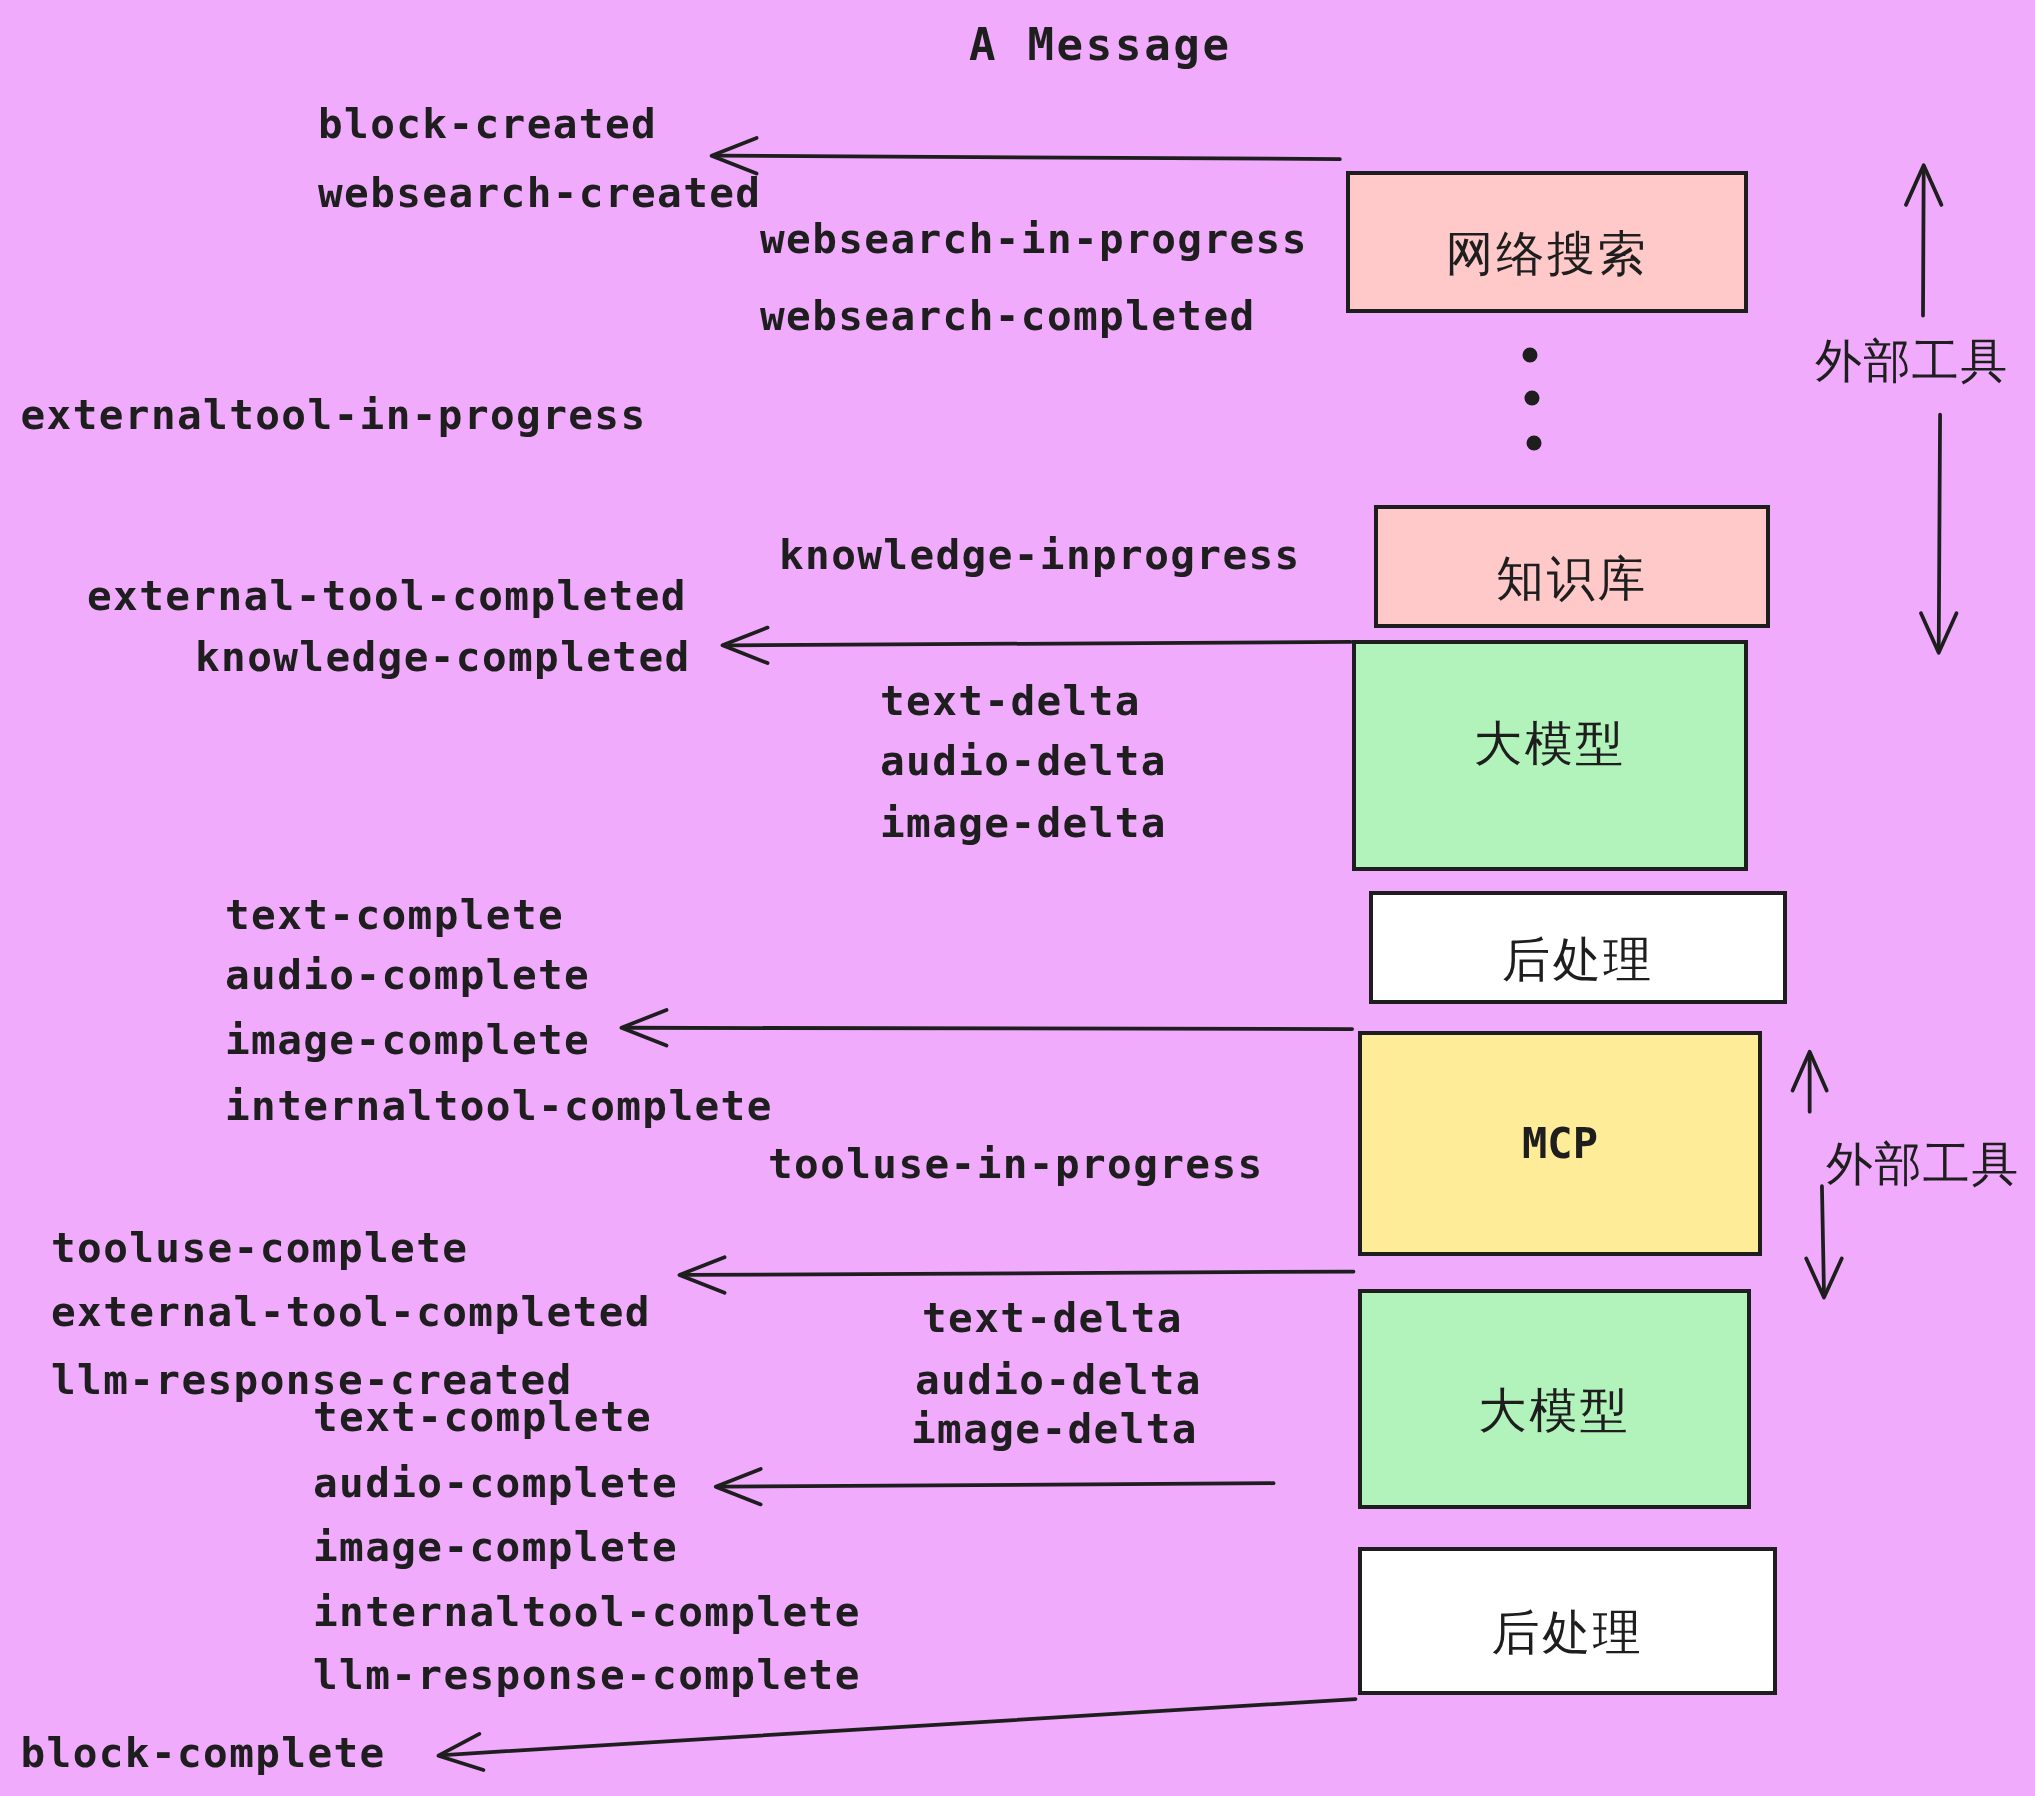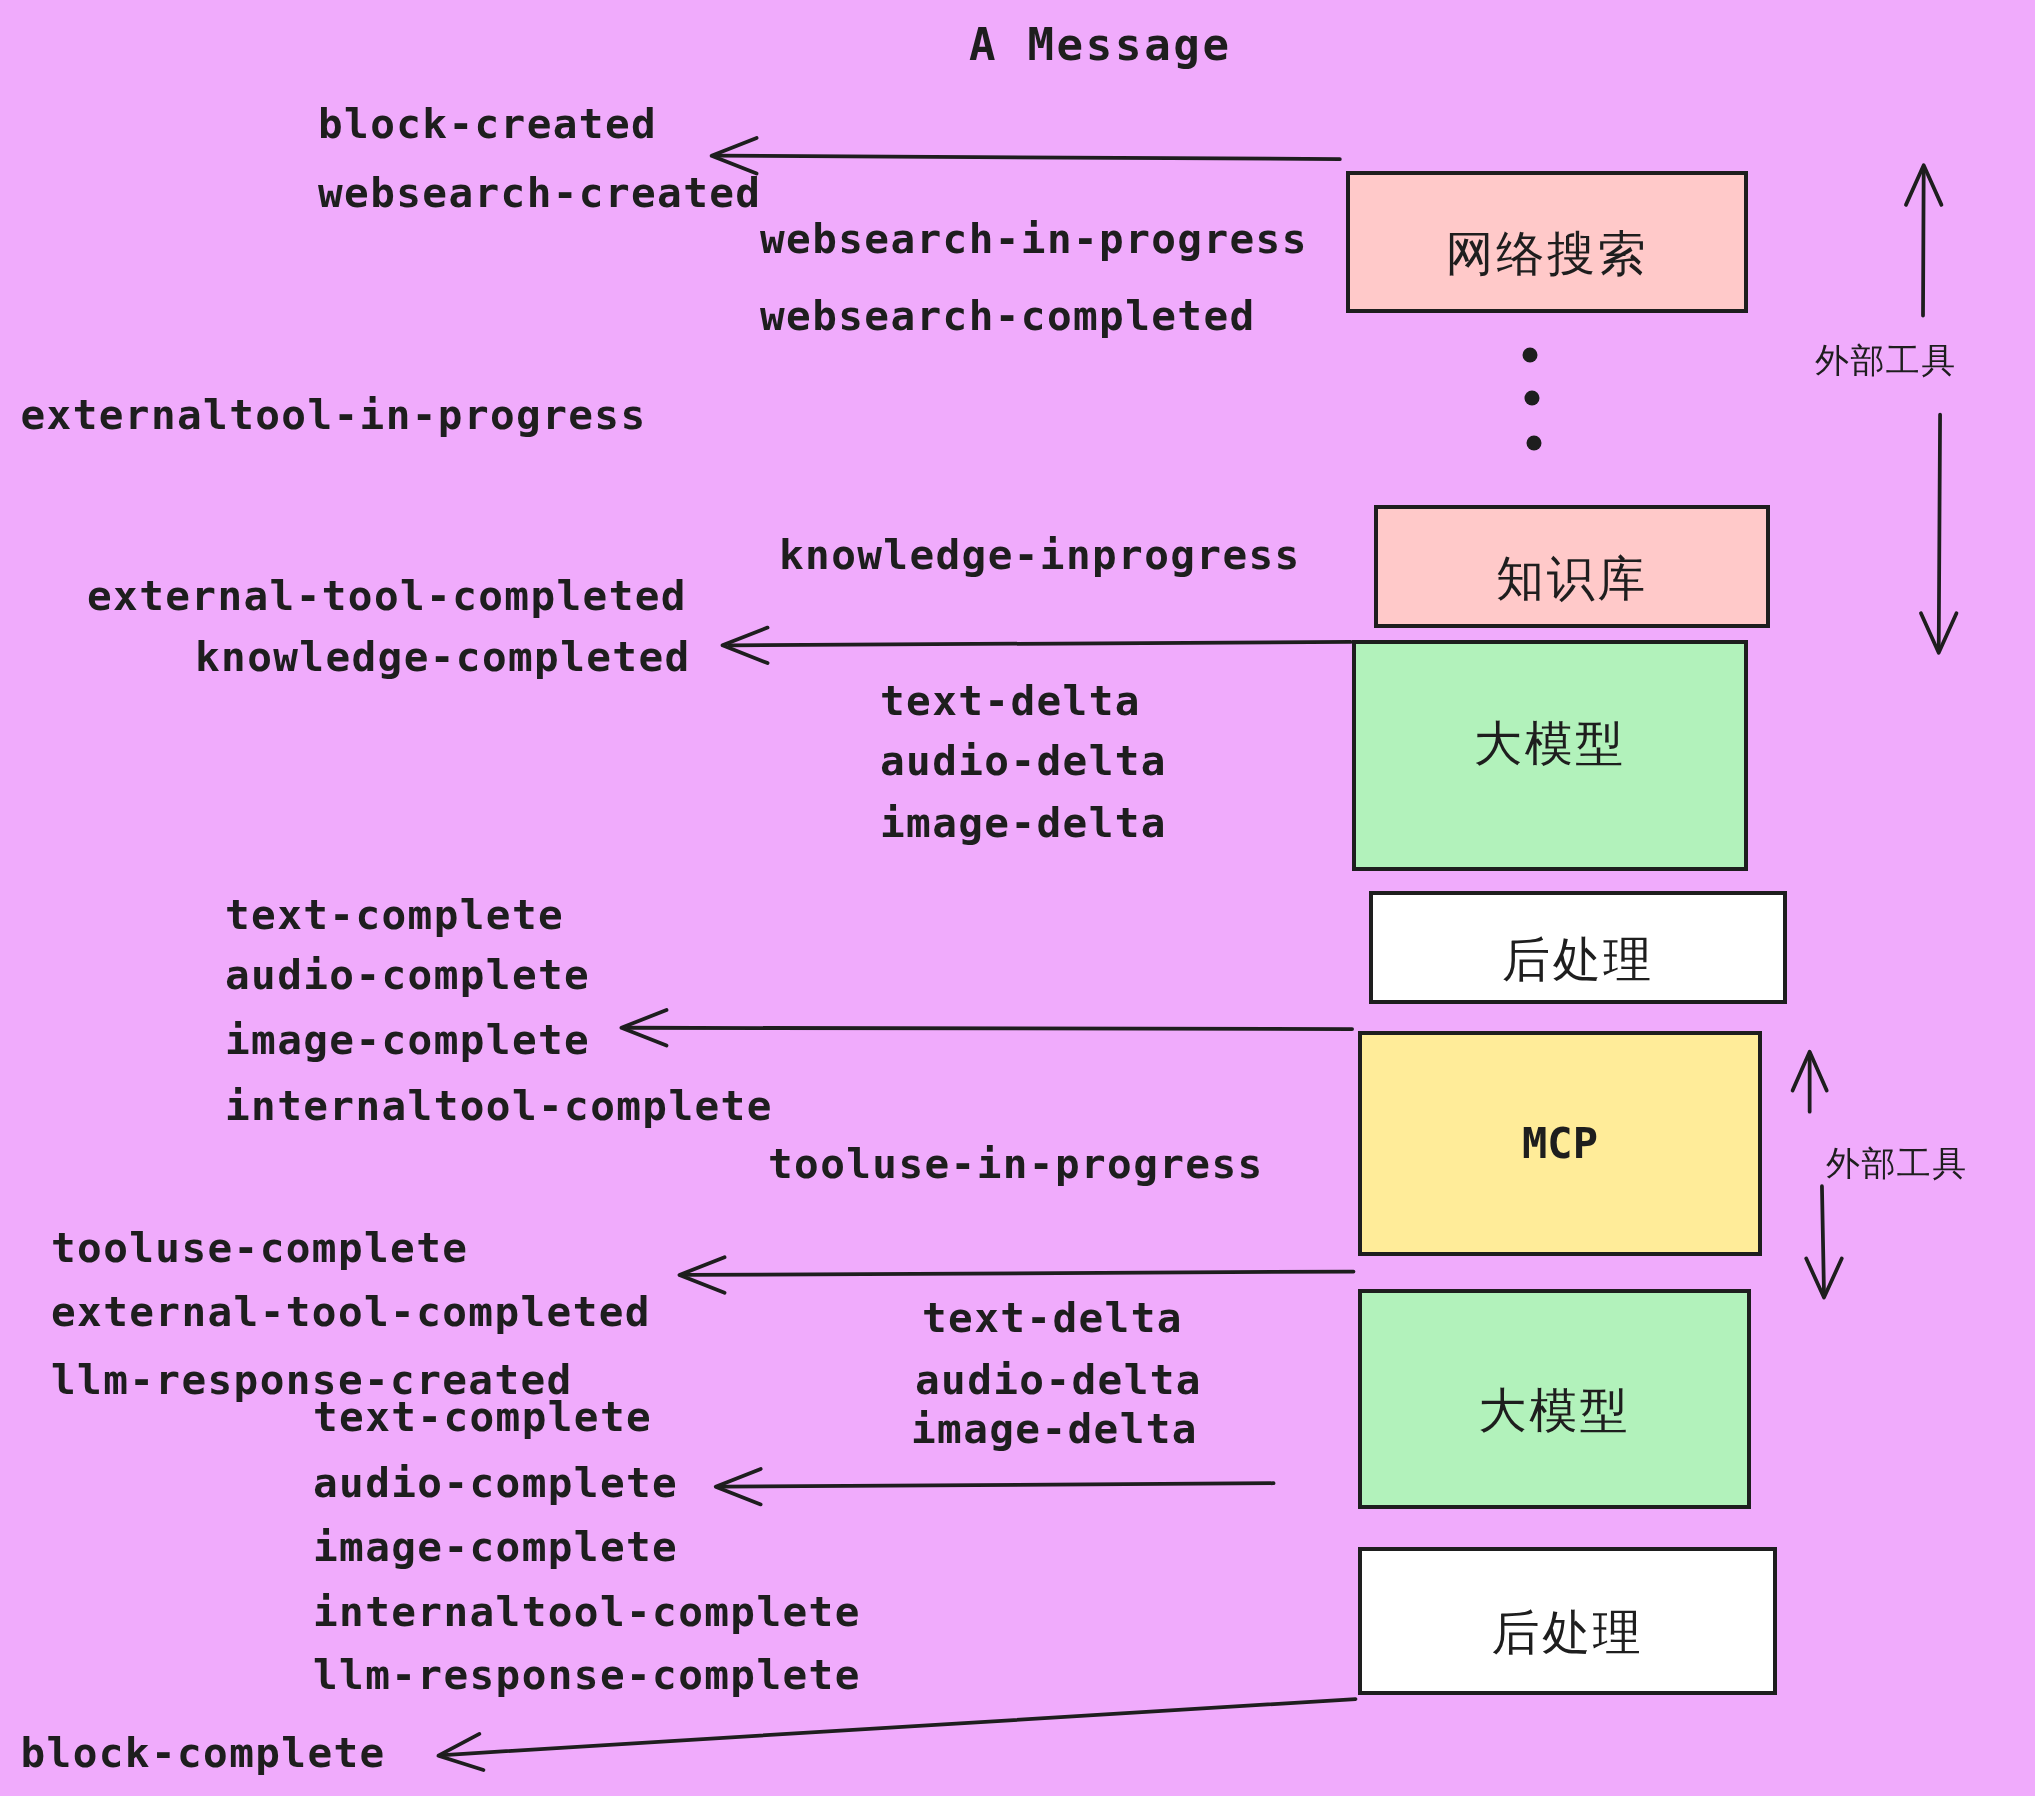--- a/index.html
+++ b/index.html
@@ -50,21 +50,21 @@
     font-size:42px;
     color:var(--stroke,#1e1e1e);
     white-space:nowrap;
     text-align:right;
   }
   .label-high{padding-bottom:48px;}
   .annot{
     position:absolute;
     transform:translateY(-50%);
     font-family:"DejaVu Sans","Liberation Sans",sans-serif;
-    font-size:34px;
+    font-size:47px;
     letter-spacing:1.4px;
     white-space:nowrap;
     color:var(--stroke,#1e1e1e);
   }
   .dot{
     position:absolute;
     width:15px;height:15px;
     border-radius:50%;
     background:var(--stroke,#1e1e1e);
     transform:translate(-50%,-50%);

